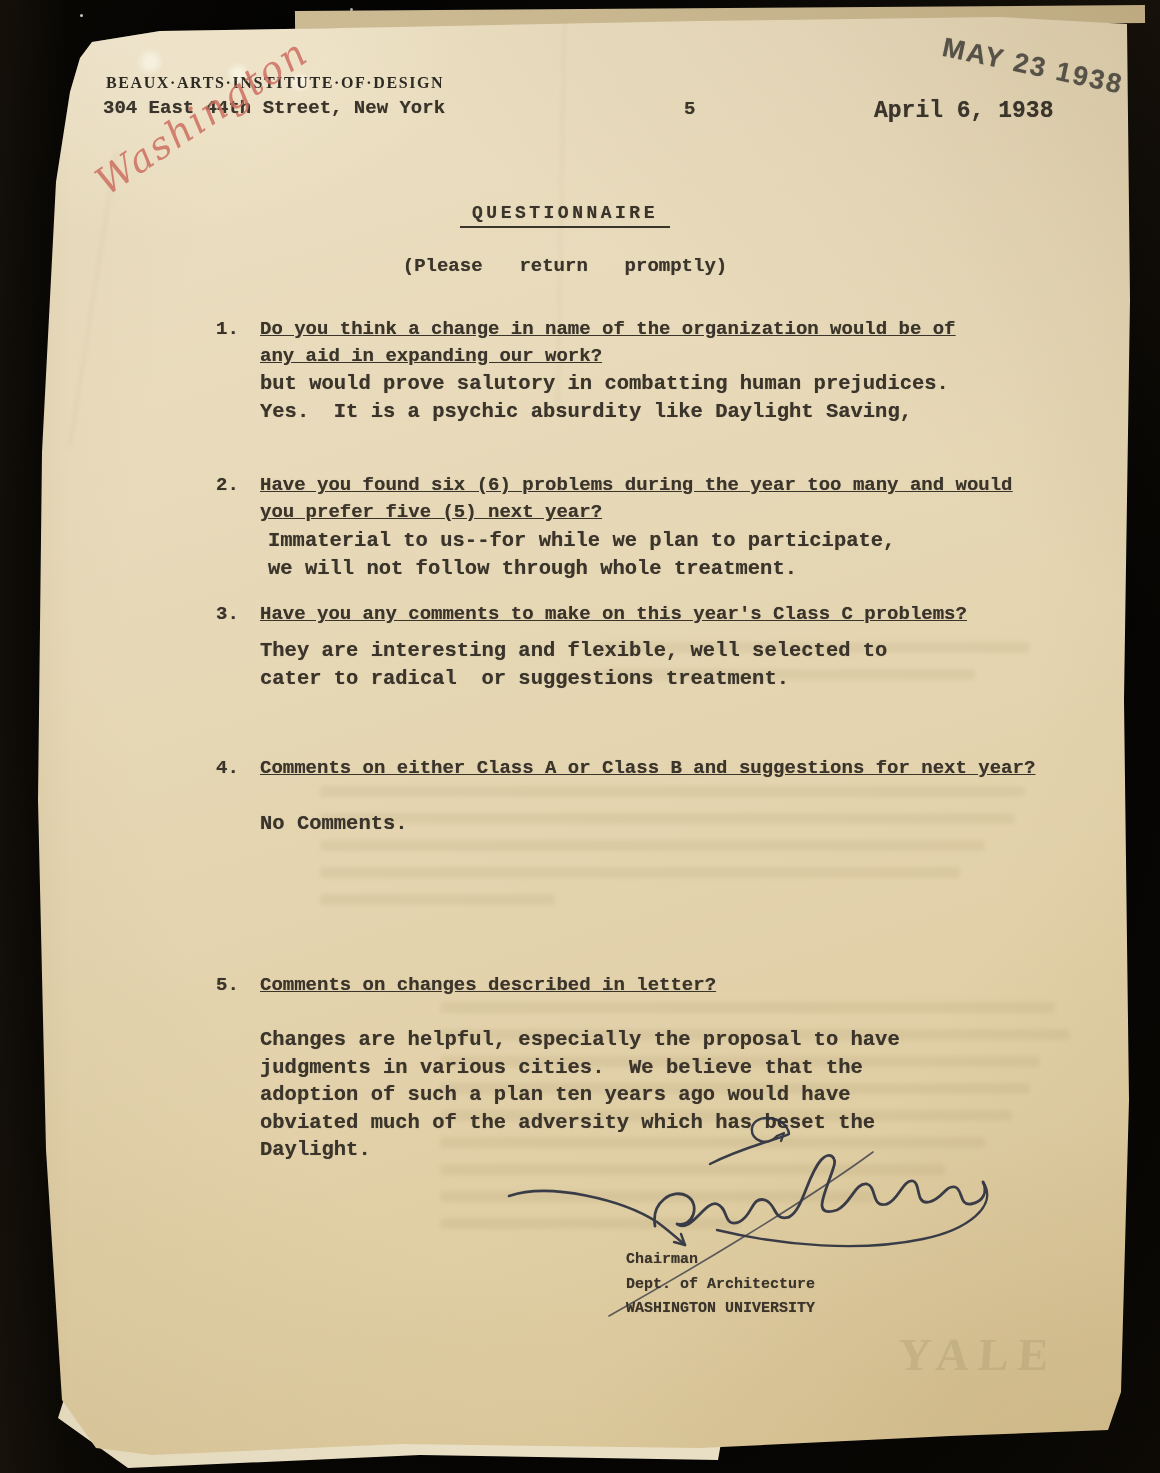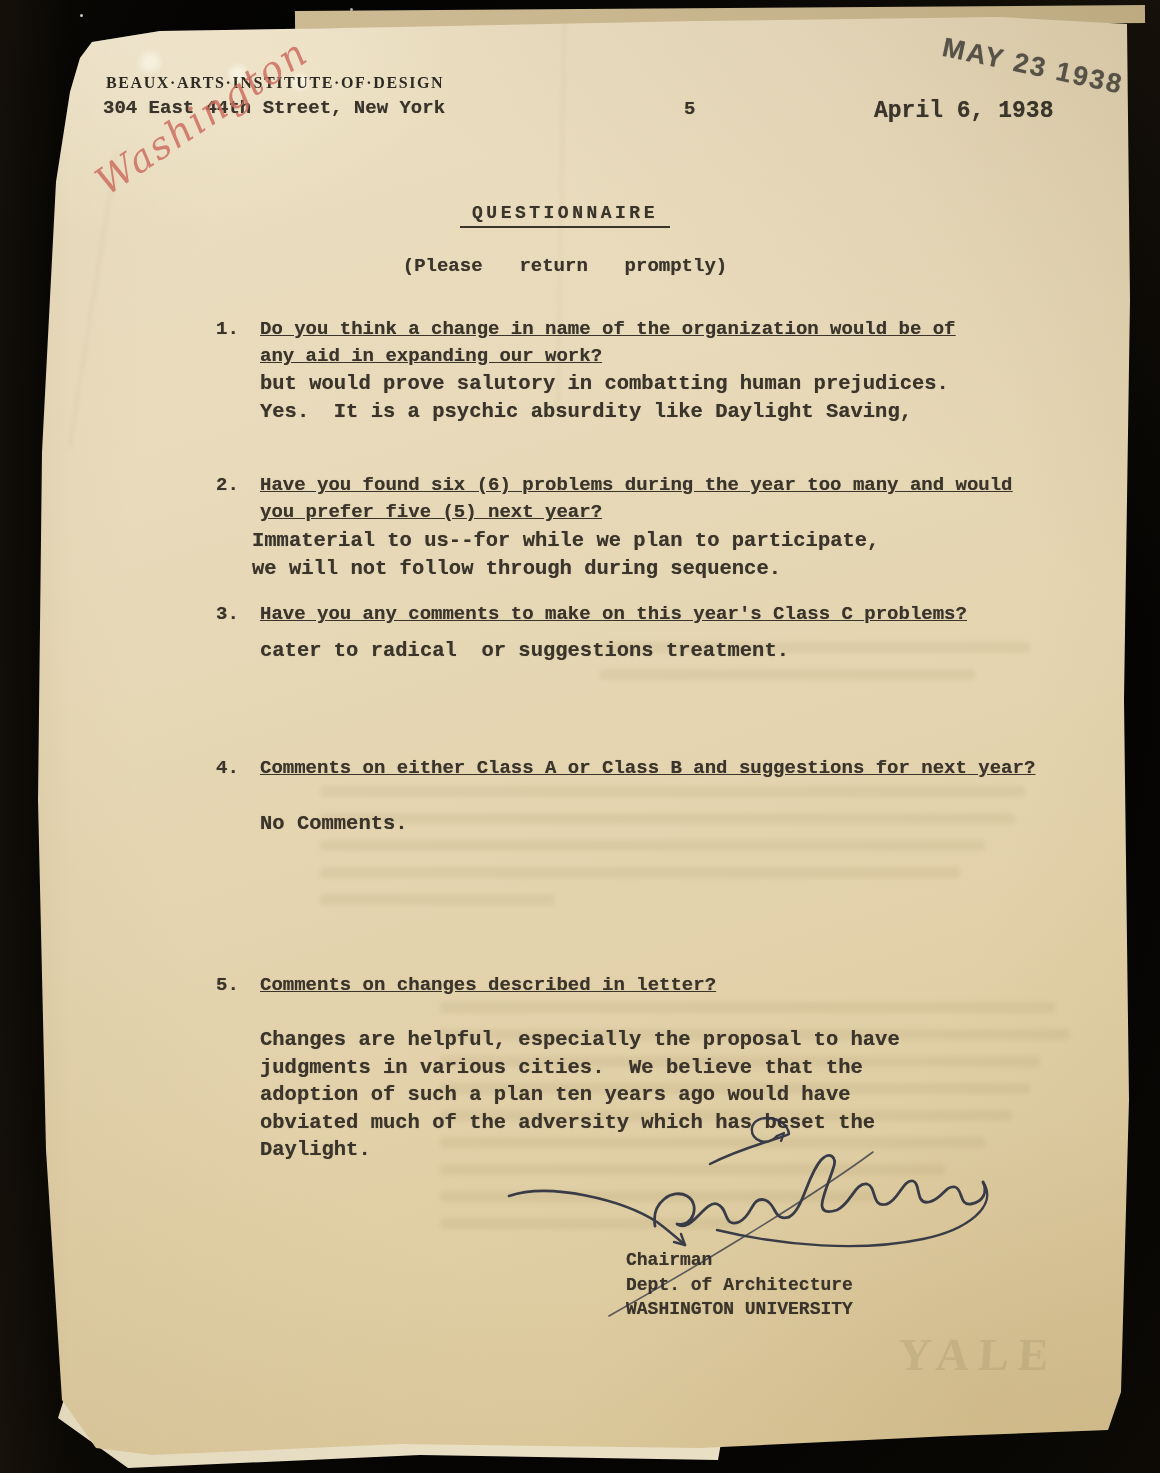--- a/index.html
+++ b/index.html
@@ -62,21 +62,21 @@
   .doc-title{display:inline-block;font-size:18px;letter-spacing:3.5px;padding:0 12px 3px 12px;
     border-bottom:2px solid #3a342b;}
   .subtitle{font-size:19px;word-spacing:7px;margin-top:32px;}
 
   .q-block{display:flex;}
   .q-num{width:28px;margin-right:16px;font-size:19px;line-height:27px;}
   .q-text{font-size:19px;line-height:27px;text-decoration:underline;}
   .answer{font-size:20.5px;line-height:27.5px;}
   .ans-noc{font-size:20.5px;}
 
-  .signoff{font-size:18px;line-height:24.5px;}
+  .signoff{font-size:15px;line-height:24.5px;}
 
   .watermark{font-family:"Liberation Serif","DejaVu Serif",serif;font-size:46px;font-weight:700;
     letter-spacing:9px;color:rgba(125,110,75,.17);transform:skewX(-4deg);}
 
   
   .ghost{position:absolute;opacity:.55;z-index:3;}
   .ghost .gl{height:11px;border-radius:4px;background:rgba(122,103,58,.16);filter:blur(2px);margin-bottom:16px;}
 
   .sig-svg{position:absolute;left:505px;top:1106px;z-index:5;}
 </style>
@@ -145,32 +145,33 @@
       <div class="tline">Yes.  It is a psychic absurdity like Daylight Saving,</div>
     </div>
 
     <div class="abs q-block typew" style="left:216px;top:472px;">
       <div class="q-num">2.</div>
       <div class="q-text">
         <div class="tline">Have you found six (6) problems during the year too many and would</div>
         <div class="tline">you prefer five (5) next year?</div>
       </div>
     </div>
-    <div class="abs typew answer" style="left:252px;top:527px;">
+    <div class="abs typew answer" style="left:268px;top:527px;">
       <div class="tline">Immaterial to us--for while we plan to participate,</div>
-      <div class="tline">we will not follow through during sequence.</div>
+      <div class="tline">we will not follow through whole treatment.</div>
     </div>
 
     <div class="abs q-block typew" style="left:216px;top:601px;">
       <div class="q-num">3.</div>
       <div class="q-text">
         <div class="tline">Have you any comments to make on this year's Class C problems?</div>
       </div>
     </div>
     <div class="abs typew answer" style="left:260px;top:637px;">
+      <div class="tline">They are interesting and flexible, well selected to</div>
       <div class="tline">cater to radical  or suggestions treatment.</div>
     </div>
 
     <div class="abs q-block typew" style="left:216px;top:755px;">
       <div class="q-num">4.</div>
       <div class="q-text">
         <div class="tline">Comments on either Class A or Class B and suggestions for next year?</div>
       </div>
     </div>
     <div class="abs typew ans-noc" style="left:260px;top:812px;">

